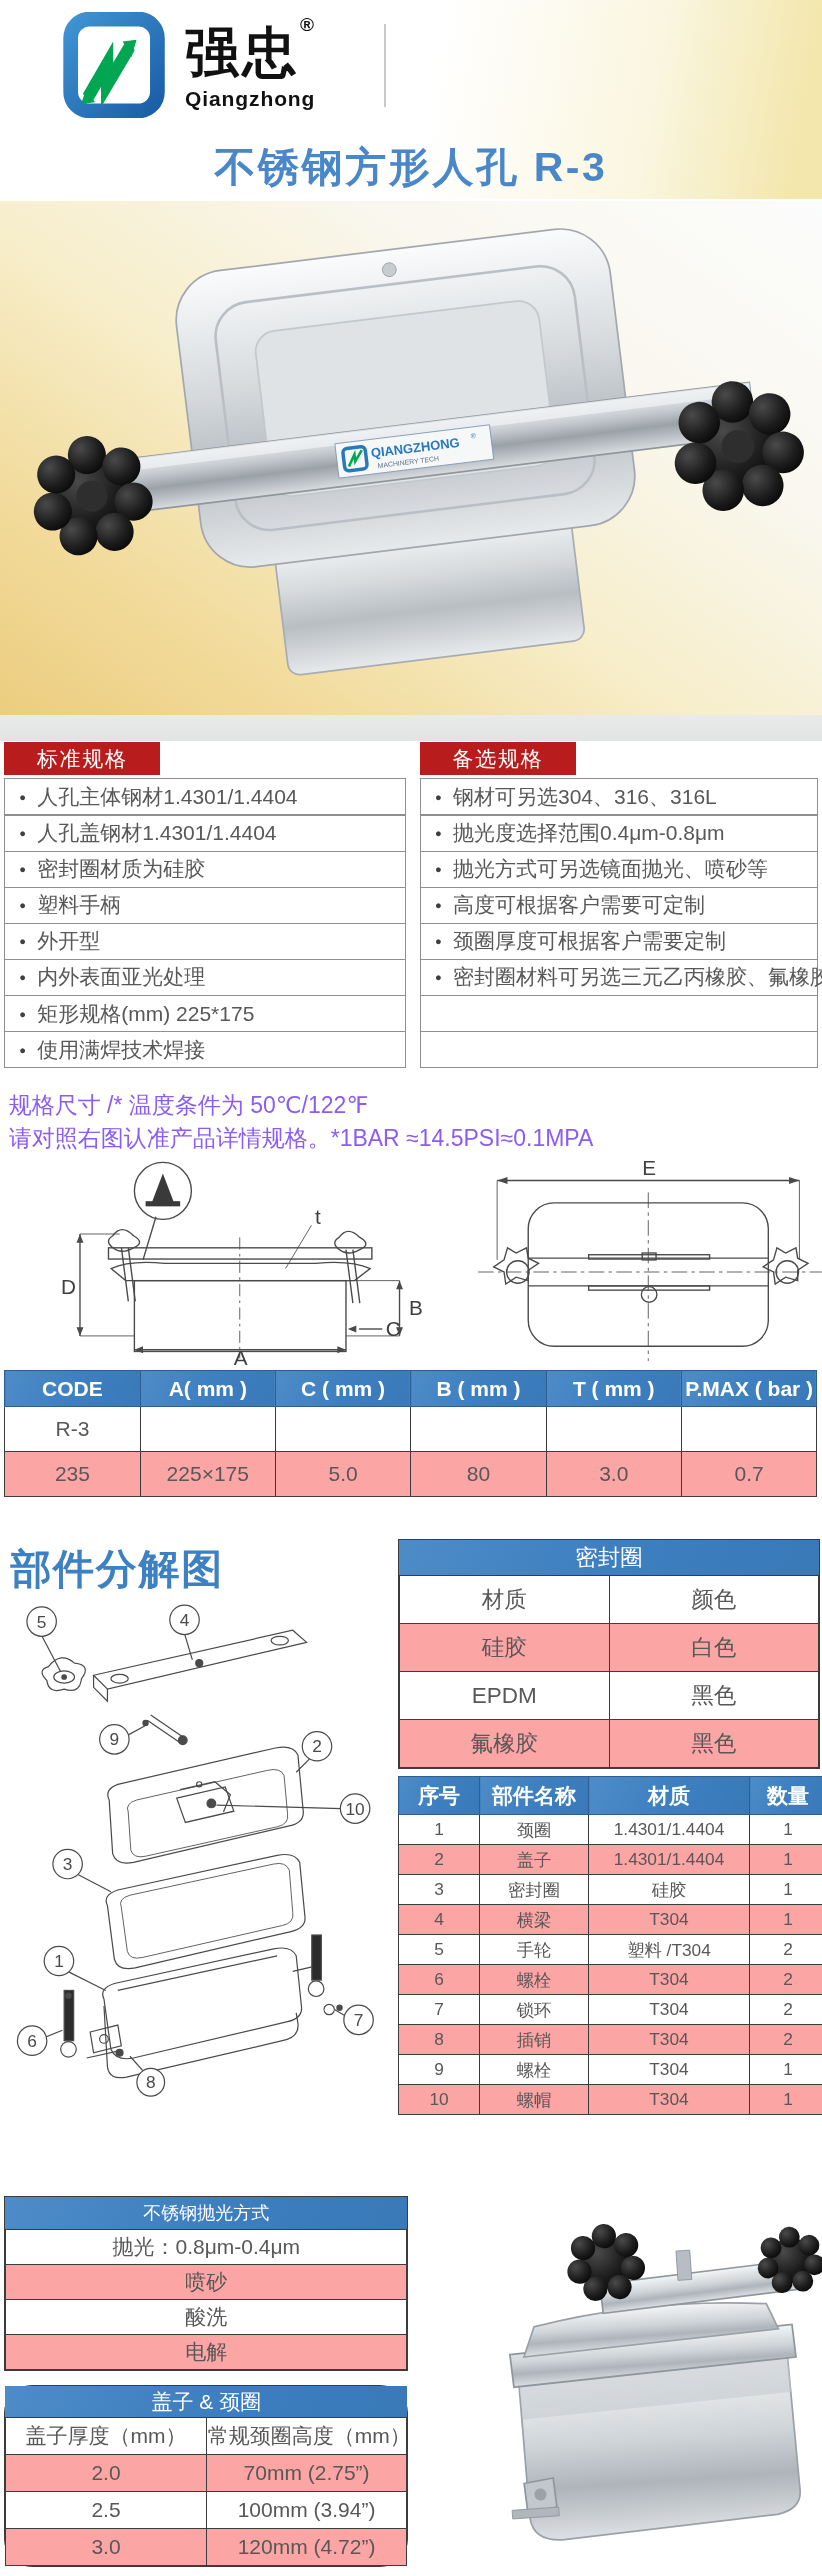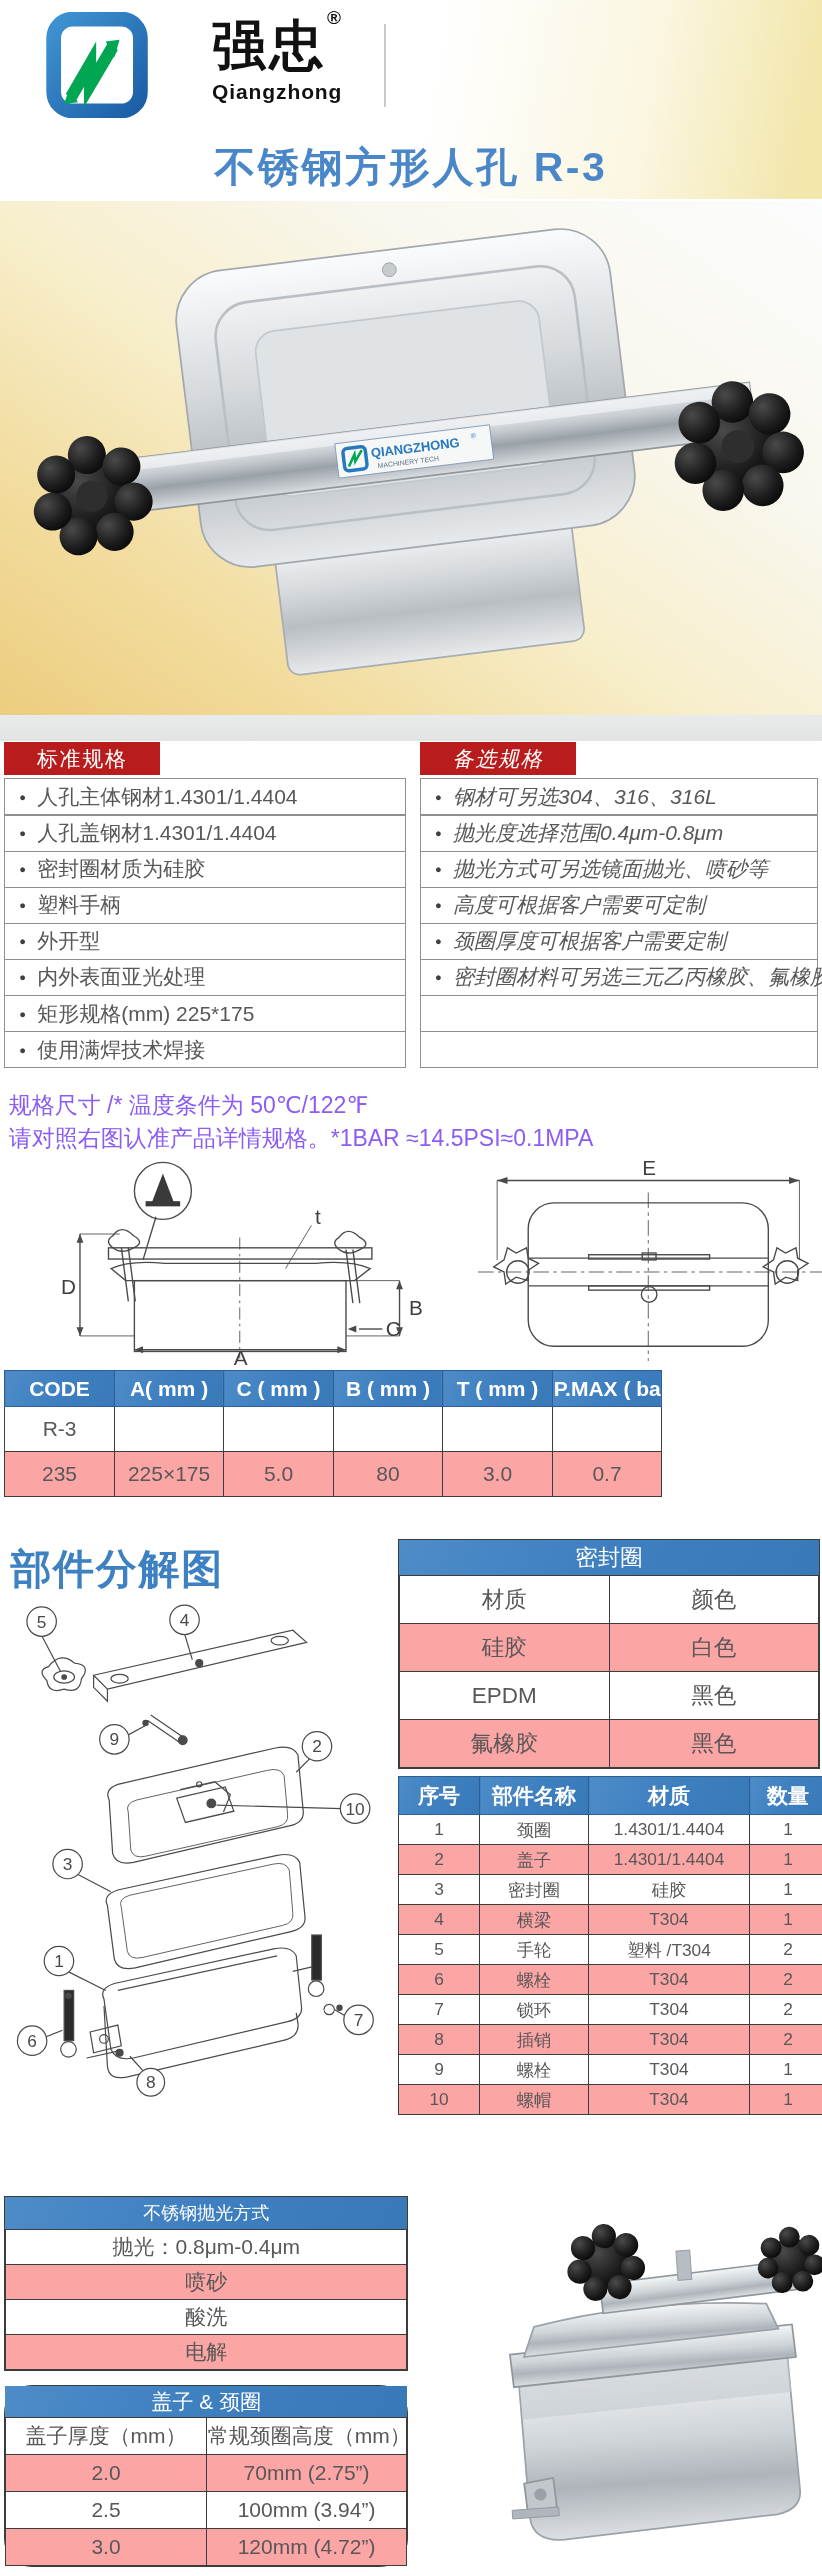--- a/index.html
+++ b/index.html
@@ -2,21 +2,21 @@
 <html style="font-size:14px"><head>
 <meta charset="utf-8">
 <style>
   html,body{margin:0;padding:0;background:#ffffff;}
   .page{position:relative;width:822px;height:2576px;background:#ffffff;overflow:hidden;
         font-family:"Liberation Sans","DejaVu Sans",sans-serif;color:#595757;}
 
   
   .top-band{position:absolute;top:0;left:0;width:822px;height:199px;
     background:linear-gradient(100deg,#ffffff 52%,#faf6e0 78%,#f3e7ae 96%);}
-  .brand{position:absolute;top:12px;left:45px;display:flex;align-items:flex-start;gap:44px;}
+  .brand{position:absolute;top:12px;left:62px;display:flex;align-items:center;}
   .brand-logo{width:111px;height:106px;}
   .brand-texts{margin-left:12px;position:relative;}
   .brand-cn{font-size:54px;font-weight:900;color:#111;letter-spacing:3.5px;line-height:66px;}
   .brand-reg{font-size:19px;font-weight:700;color:#111;vertical-align:top;position:relative;top:-5.2px;}
   .brand-en{font-size:21px;font-weight:700;color:#111;letter-spacing:0.9px;margin-top:1.7px;}
   .v-divider{position:absolute;top:24px;left:384px;width:1.7px;height:83px;background:#c9c9c9;}
   .compliance{position:absolute;left:421px;top:29px;font-size:23.4px;color:#595757;line-height:45px;}
 
   
   .page-title{position:absolute;top:140px;left:0;width:822px;text-align:center;
@@ -24,21 +24,21 @@
 
   
   .hero{position:absolute;top:201px;left:0;width:822px;height:514px;
     background:linear-gradient(215deg,#fbfcfc 0%,#f9f7ee 30%,#f7eecb 55%,#f2dc9e 78%,#eccd7f 100%);}
   .hero-strip{position:absolute;top:715px;left:0;width:822px;height:26px;
     background:linear-gradient(#e9ebea,#e2e4e4);}
 
   
   .spec-col{position:absolute;top:742px;}
   .spec-col.left{left:4.3px;width:402px;}
-  .spec-col.right{left:420px;width:398px;font-style:italic;}
+  .spec-col.right{left:420px;width:398px;}
   .spec-head{width:156px;height:33px;background:#b91c1c;color:#fff;font-size:21px;
     display:flex;align-items:center;justify-content:center;letter-spacing:1.7px;}
   .spec-list{margin-top:4.3px;}
   .spec-row{height:35px;border:0.9px solid #8f8f8f;margin-top:-0.9px;display:flex;
     align-items:center;padding-left:14px;background:#fff;}
   .spec-row .bullet{font-size:11.2px;color:#404040;margin-right:11.2px;}
   .spec-row .spec-text{font-size:21px;color:#595757;white-space:nowrap;}
 
   
   .note{position:absolute;left:8.7px;top:1089px;color:#8b5cf6;font-size:23px;line-height:33px;}
@@ -52,21 +52,21 @@
 
   
   table{border-collapse:collapse;table-layout:fixed;}
   th,td{border:0.9px solid #3c3c3c;text-align:center;vertical-align:middle;
         color:#595757;overflow:hidden;white-space:nowrap;}
   thead th{background:linear-gradient(115deg,#4e8cc8 0%,#3e7fc0 50%,#3979b8 100%);
         color:#ffffff;font-weight:700;border-color:#2d5f93;}
   tr.odd  td{background:#ffffff;}
   tr.even td{background:#fca5a5;}
 
-  .dim-table{position:absolute;top:1370px;left:4.3px;width:658px;border:1.7px solid #3c3c3c;}
+  .dim-table{position:absolute;top:1370px;left:4.3px;width:813px;border:1.7px solid #3c3c3c;}
   .dim-table th{height:33px;font-size:21px;}
   .dim-table td{height:42px;font-size:21px;}
 
   .section-title{position:absolute;top:1542px;left:10.4px;font-size:41px;font-weight:900;
     color:#3e81c2;letter-spacing:1.7px;}
 
   .exploded{position:absolute;top:1599px;left:7px;}
 
   .card{position:absolute;border:1.7px solid #3c3c3c;background:#fff;}
   .card-head{height:35px;background:linear-gradient(115deg,#4e8cc8 0%,#3e7fc0 50%,#3979b8 100%);

